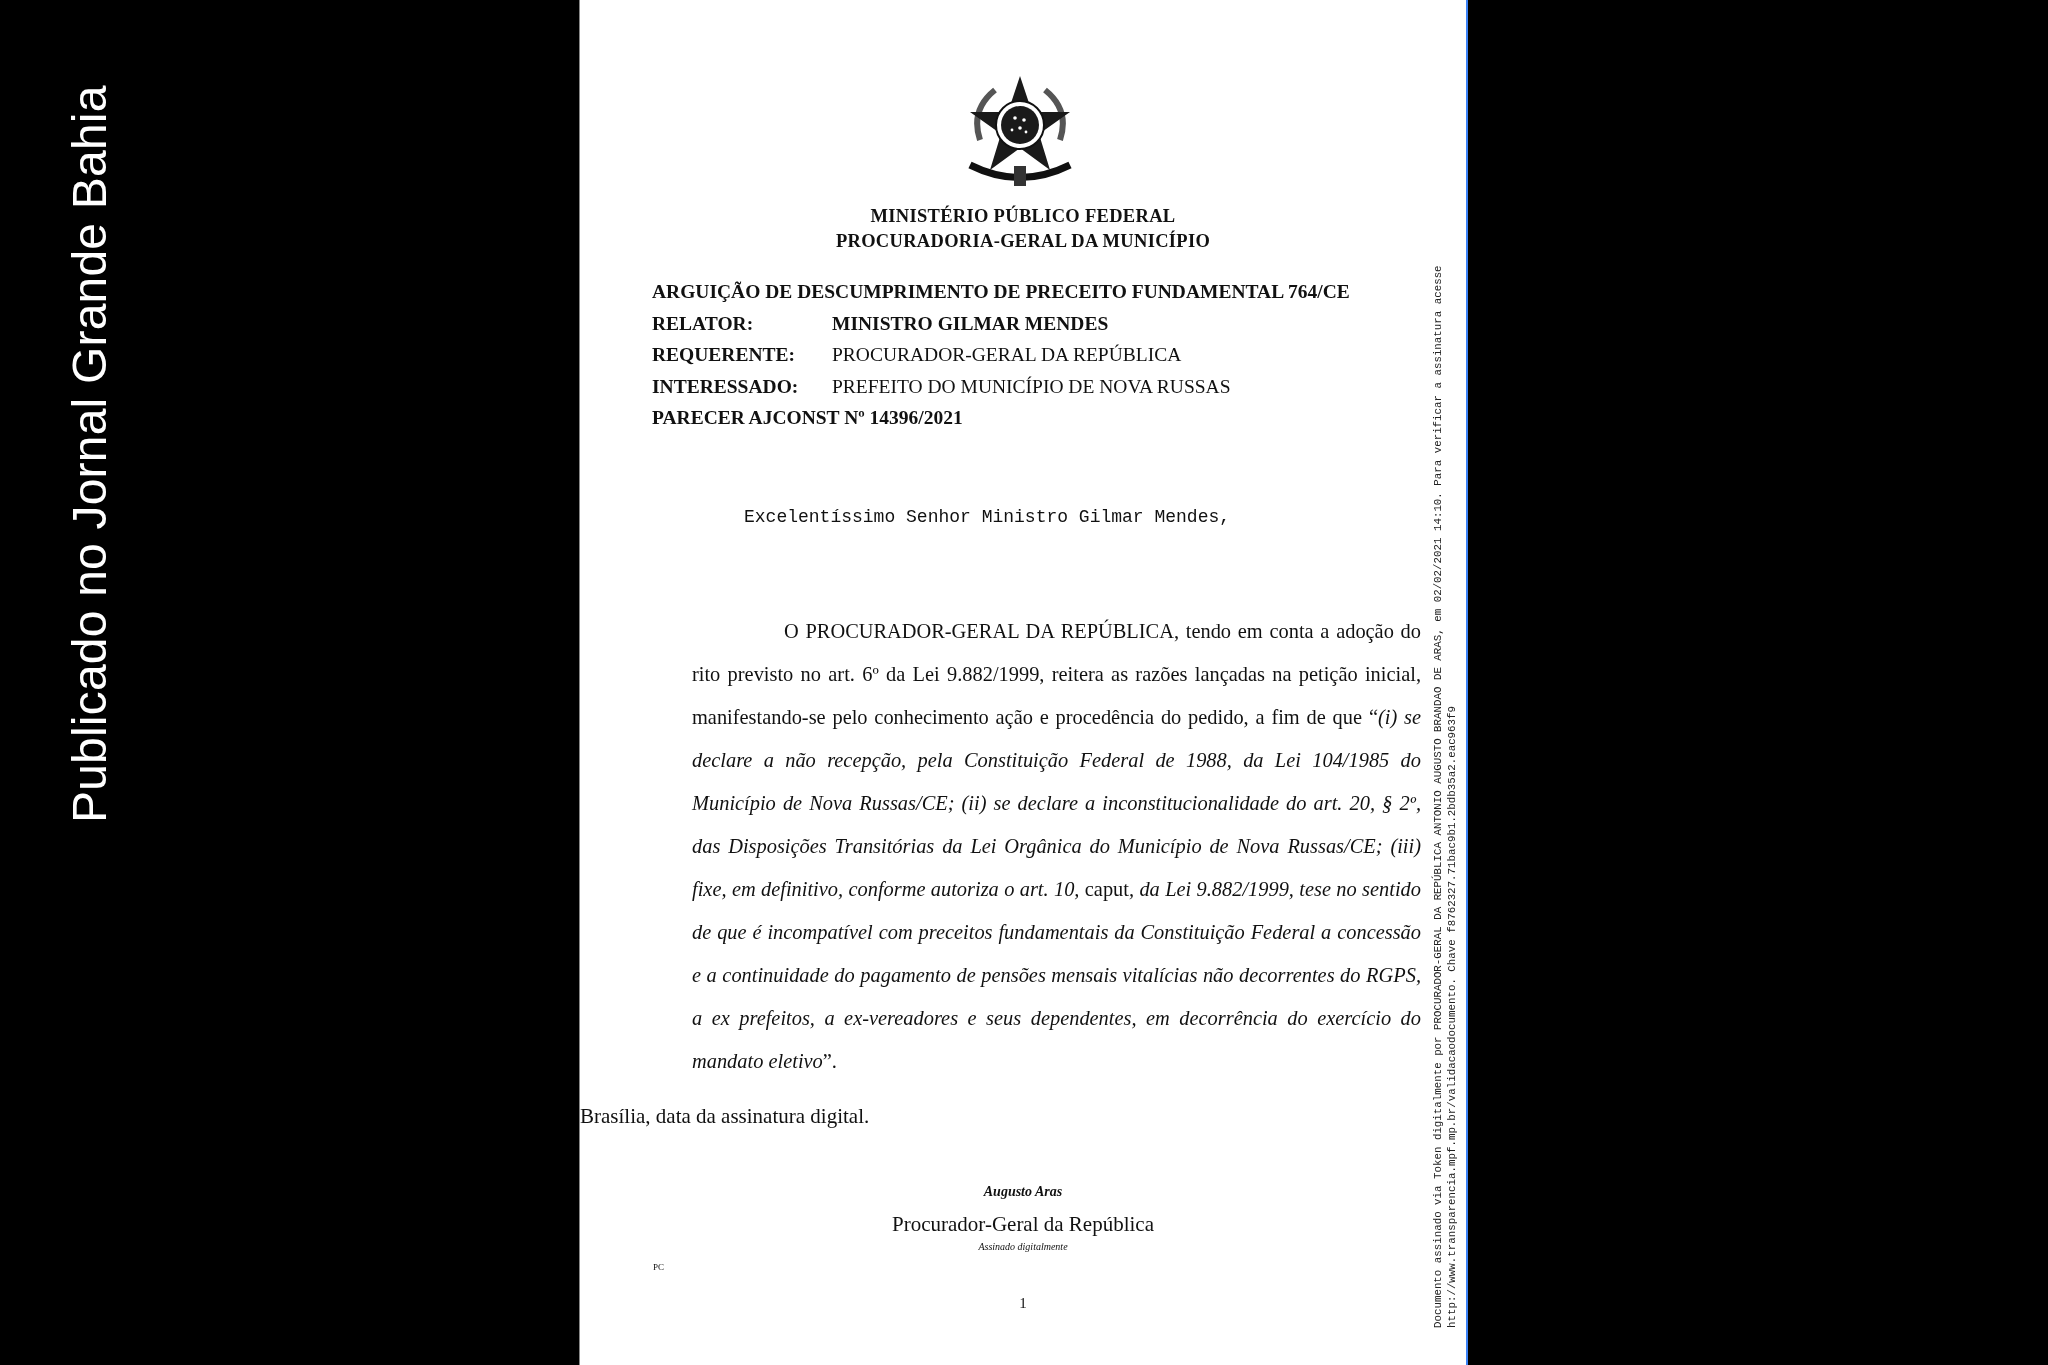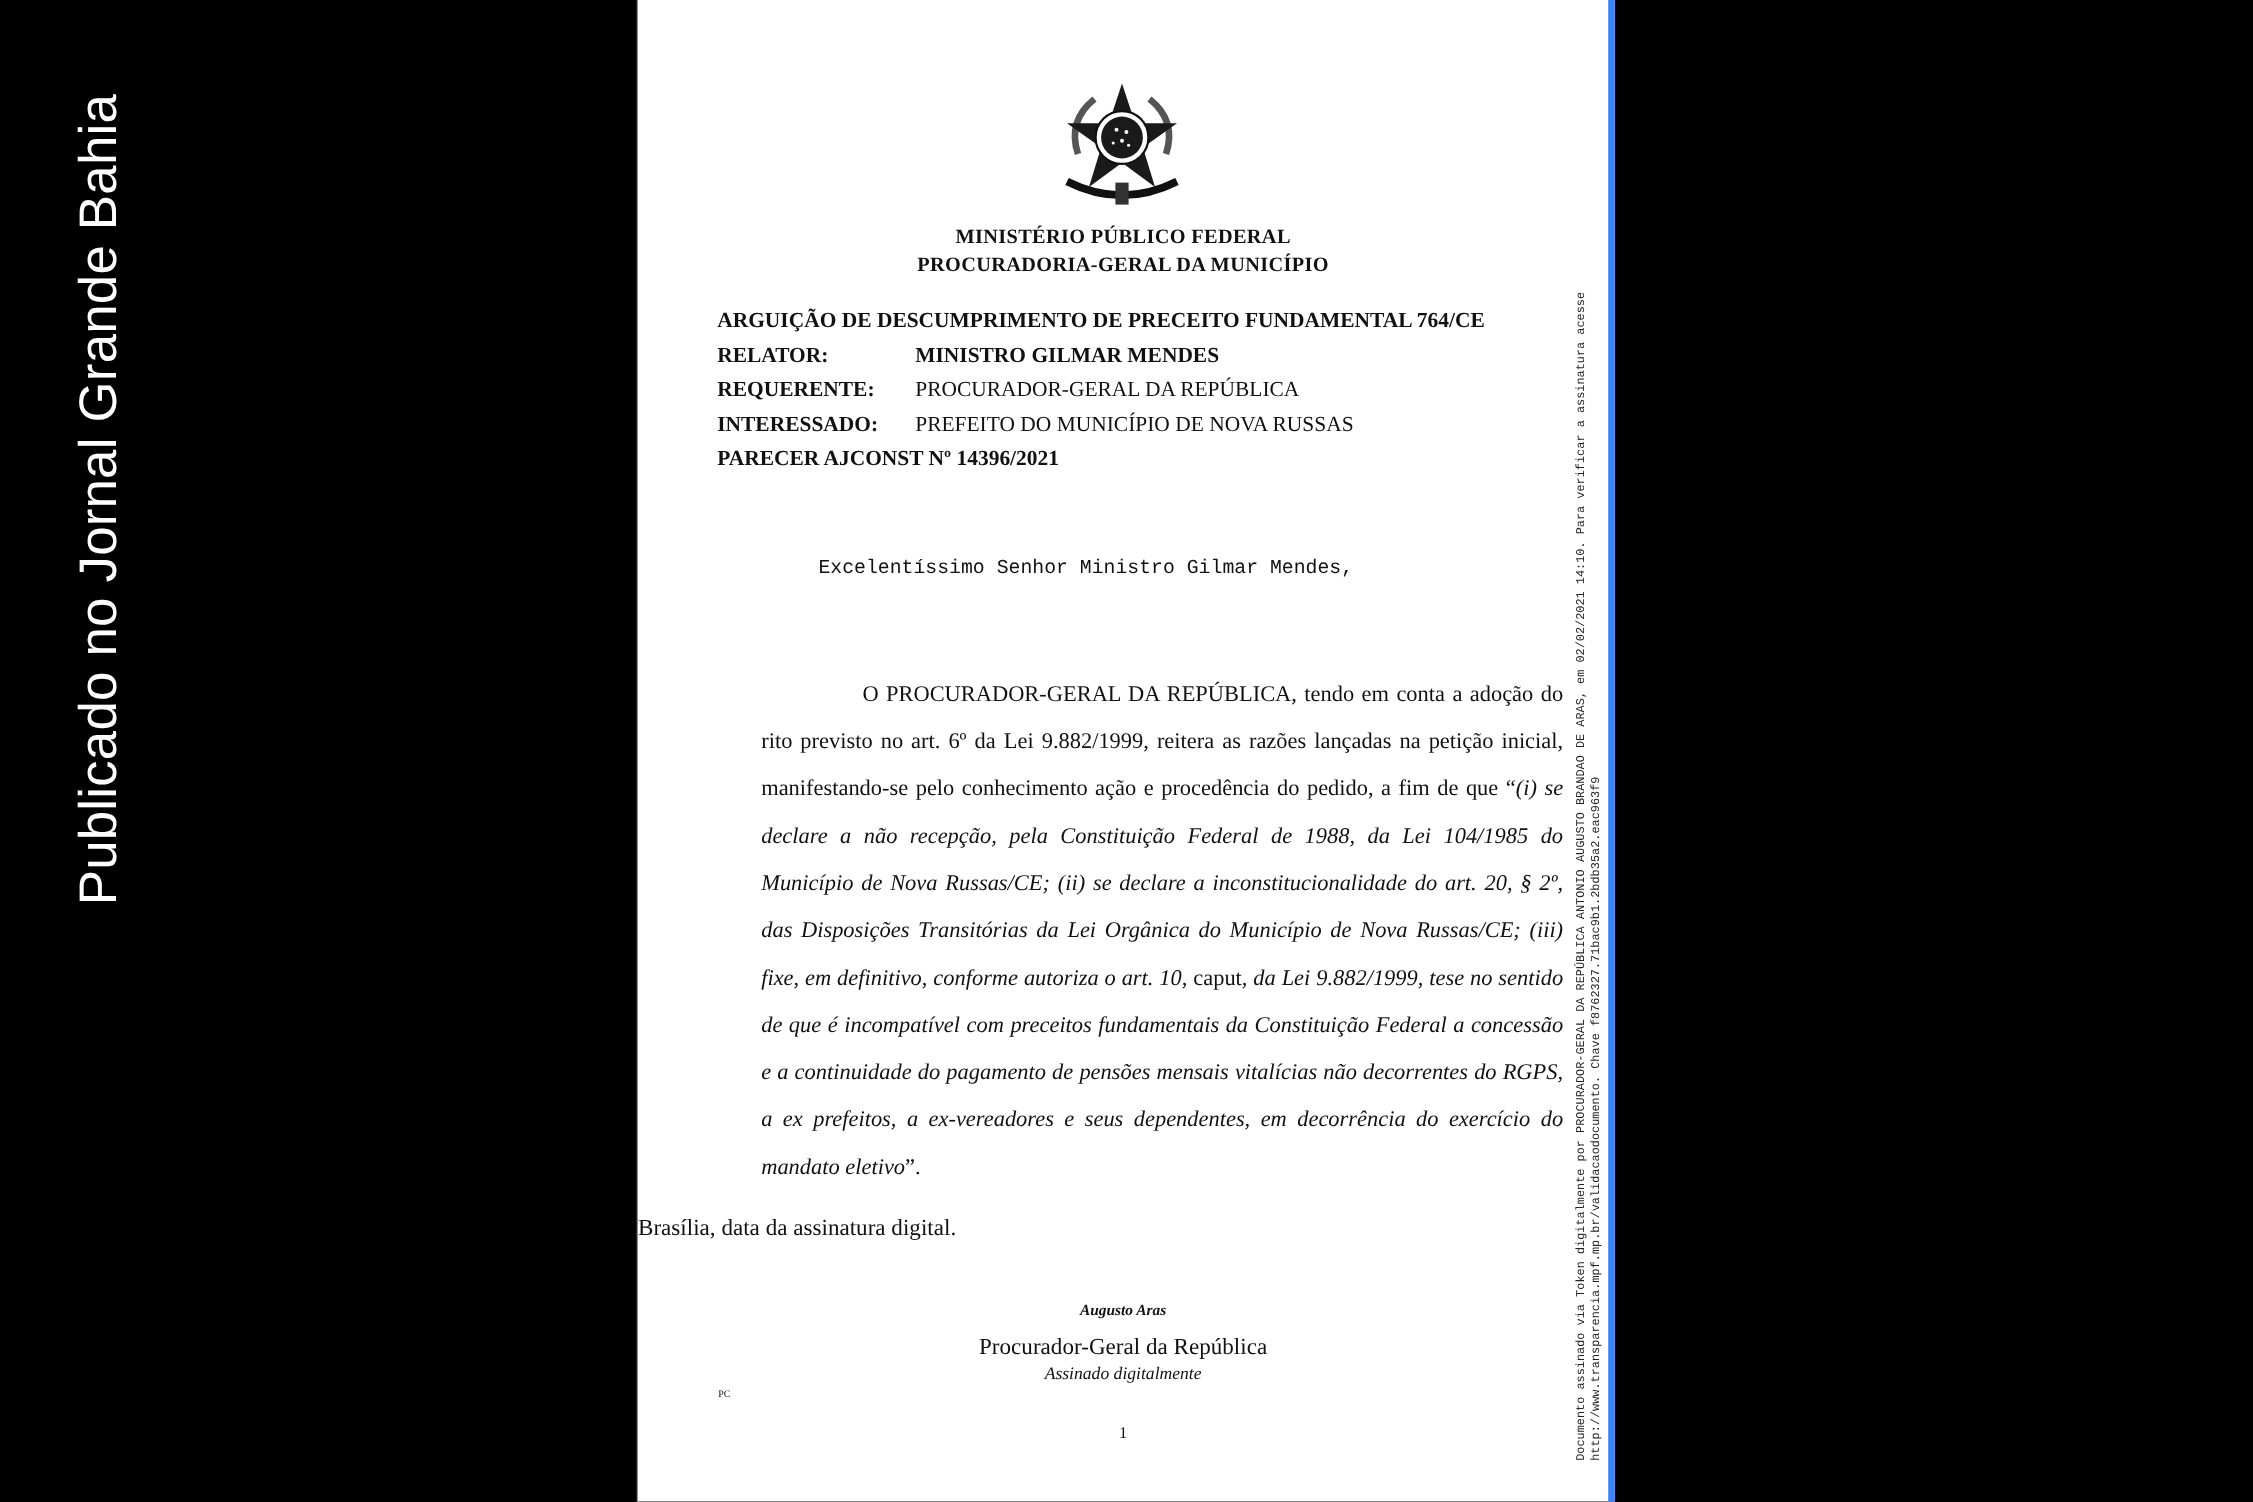--- a/index.html
+++ b/index.html
@@ -8,21 +8,21 @@
       font-family: "DejaVu Serif", "Liberation Serif", serif;
     }
     .side-caption {
       position: absolute; left: 62px; top: 823px;
       transform-origin: 0 0; transform: rotate(-90deg);
       color: #fff; font-family: "Liberation Sans", sans-serif; font-size: 48px; white-space: nowrap;
       letter-spacing: 0.2px;
     }
     .page {
       position: absolute; left: 579px; top: 0; width: 889px; height: 1365px; background: #fff;
-      border-left: 1px solid #888; border-right: 6px solid #3b82f6; box-sizing: border-box;
+      border-left: 1px solid #888; border-right: 2px solid #3b82f6; box-sizing: border-box;
     }
     .emblem { position: absolute; left: 380px; top: 70px; width: 120px; height: 125px; }
     .header-org {
       position: absolute; left: 0; width: 100%; text-align: center; color: #111;
       font-family: "Liberation Serif", serif; font-weight: bold; font-size: 18.5px; letter-spacing: 0.3px;
     }
     .header-org.l1 { top: 206px; }
     .header-org.l2 { top: 231px; }
     .meta {
       position: absolute; left: 72px; top: 276px; width: 760px;
@@ -44,21 +44,21 @@
     .place-date {
       position: absolute; left: 0; width: 100%; top: 1104px; 
       font-family: "Liberation Serif", serif; font-size: 21px; color: #111;
     }
     .sig-name, .sig-title, .sig-note {
       position: absolute; left: 0; width: 100%; text-align: center; color: #111;
       font-family: "Liberation Serif", serif;
     }
     .sig-name { top: 1184px; font-size: 14px; font-style: italic; font-weight: bold; }
     .sig-title { top: 1212px; font-size: 21px; }
-    .sig-note { top: 1241px; font-size: 16px; font-style: italic; }
+    .sig-note { top: 1241px; font-size: 10px; font-style: italic; }
     .initials {
       position: absolute; left: 73px; top: 1262px; font-family: "Liberation Serif", serif;
       font-size: 9px; color: #111;
     }
     .page-number {
       position: absolute; left: 0; width: 100%; top: 1295px; text-align: center;
       font-family: "Liberation Serif", serif; font-size: 15px; color: #111;
     }
     .signature-strip {
       position: absolute; left: 852px; top: 1328px; transform-origin: 0 0; transform: rotate(-90deg);

